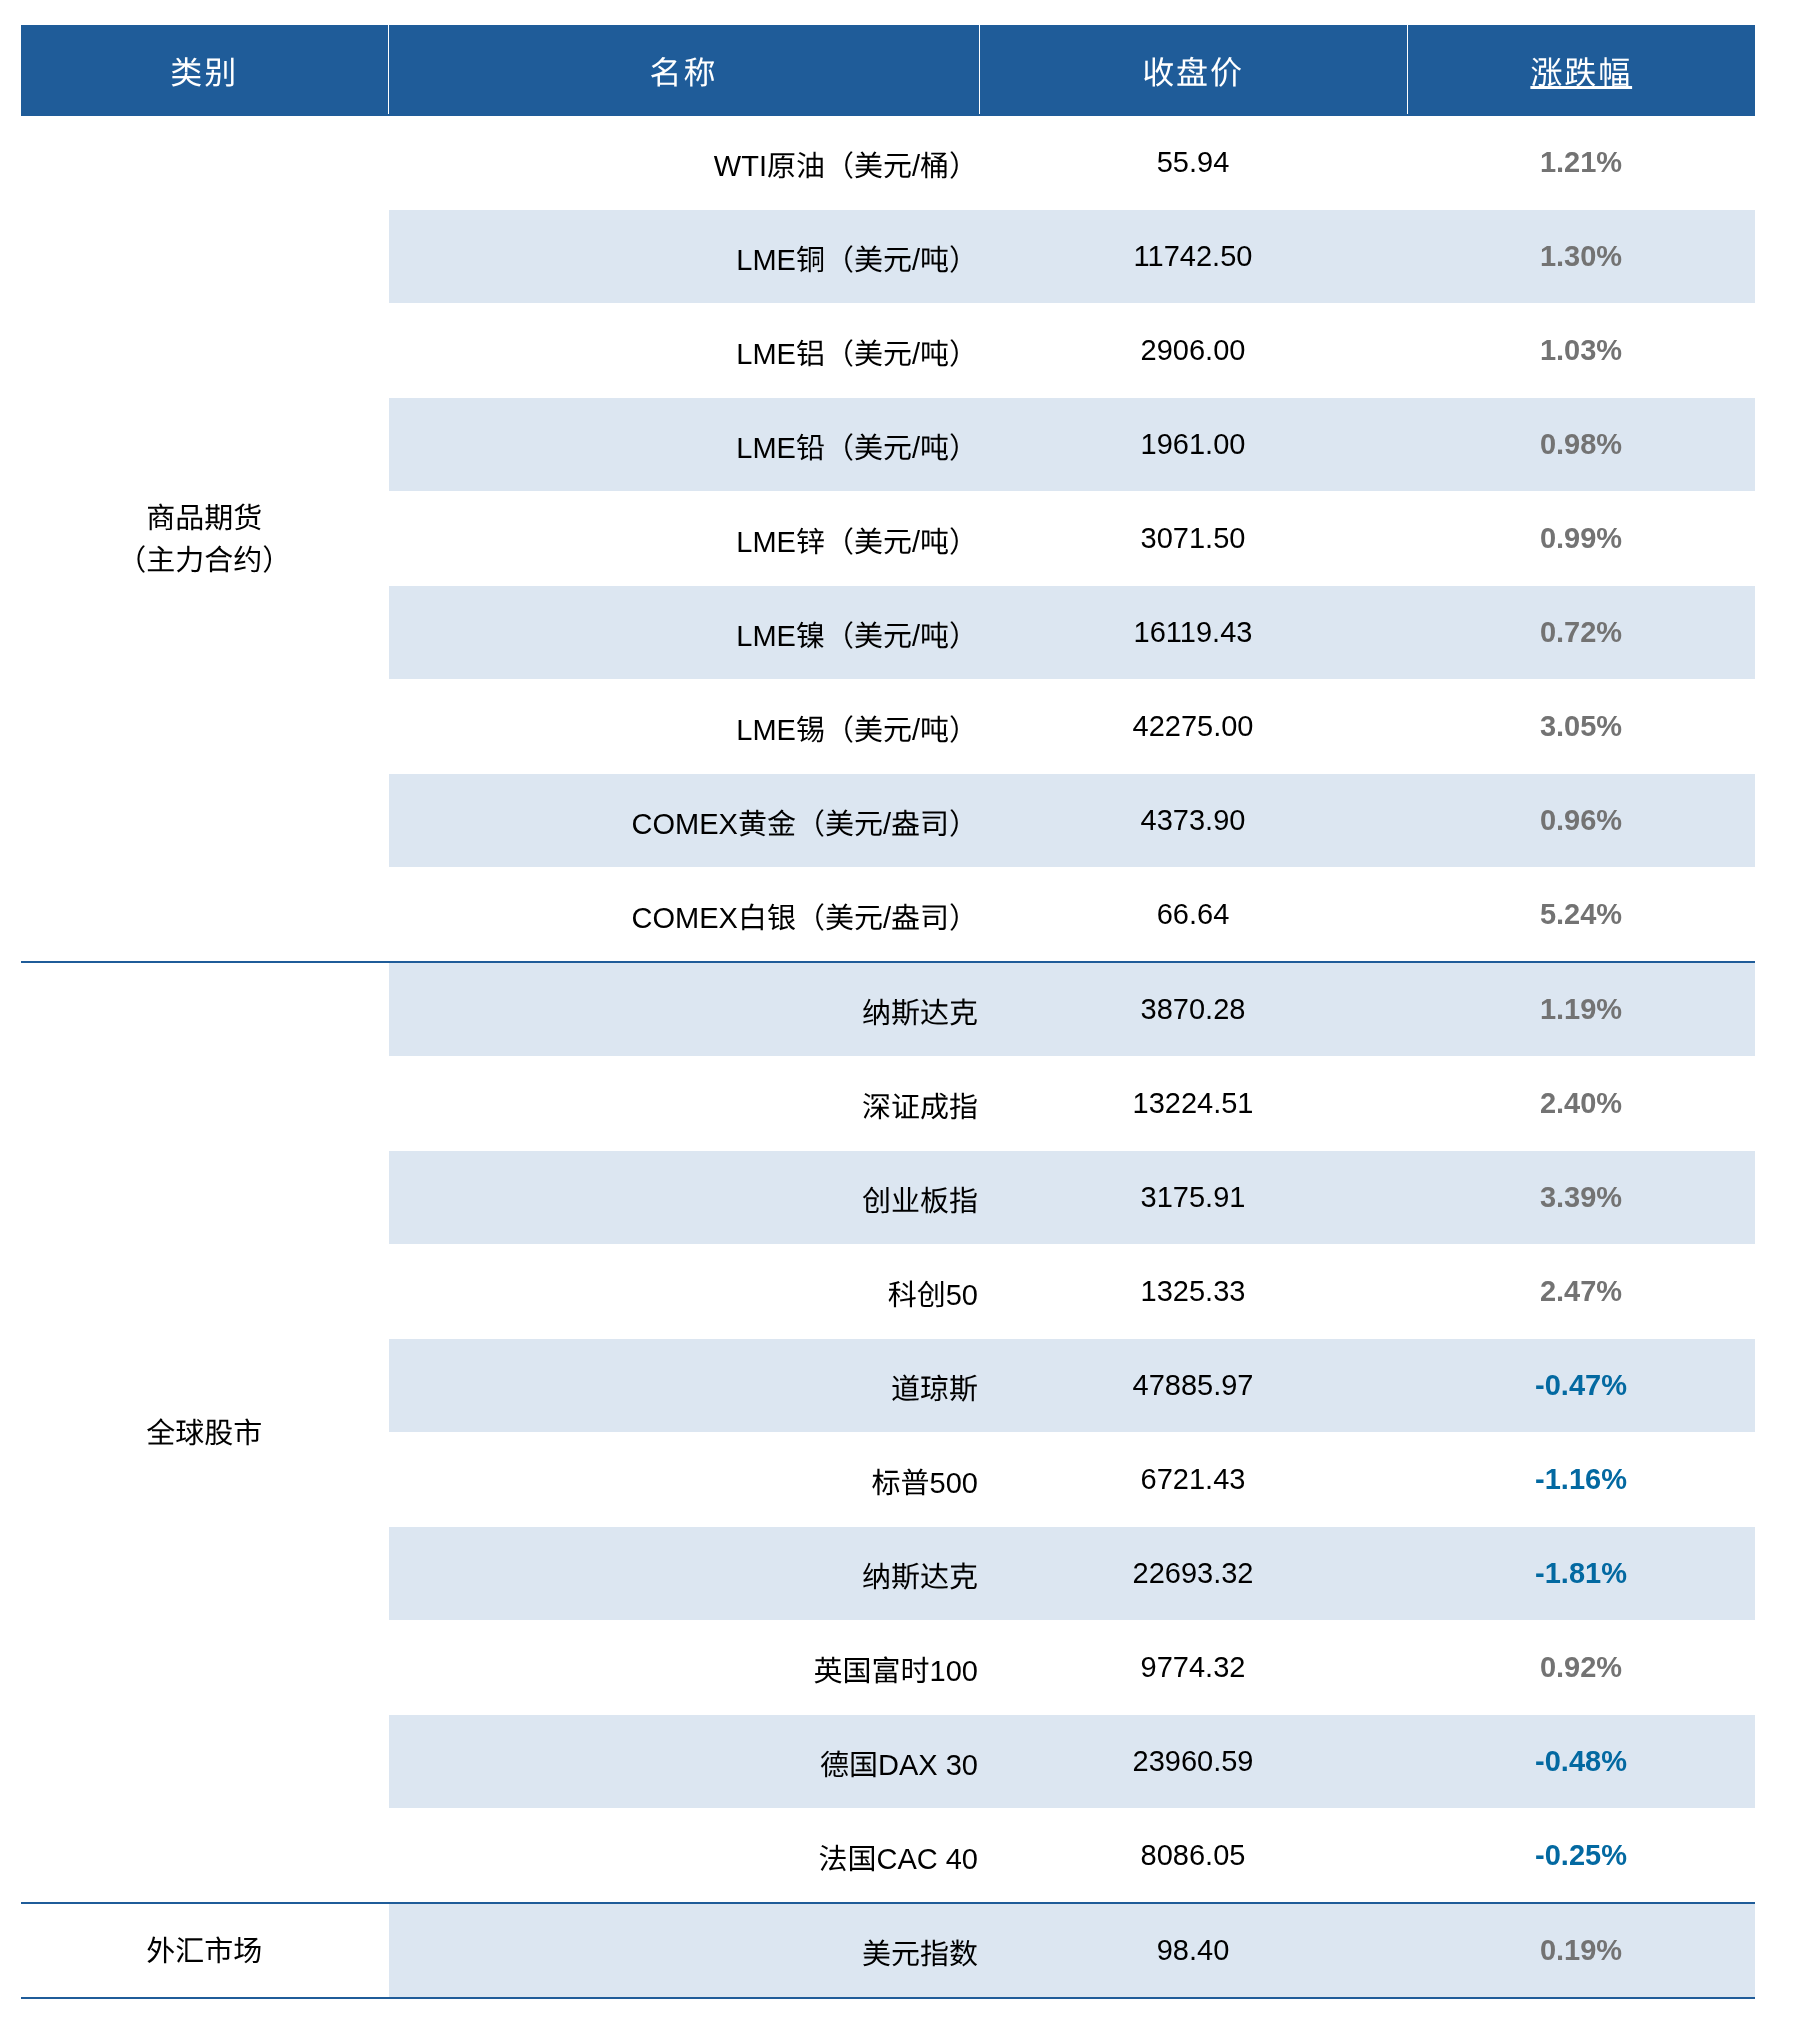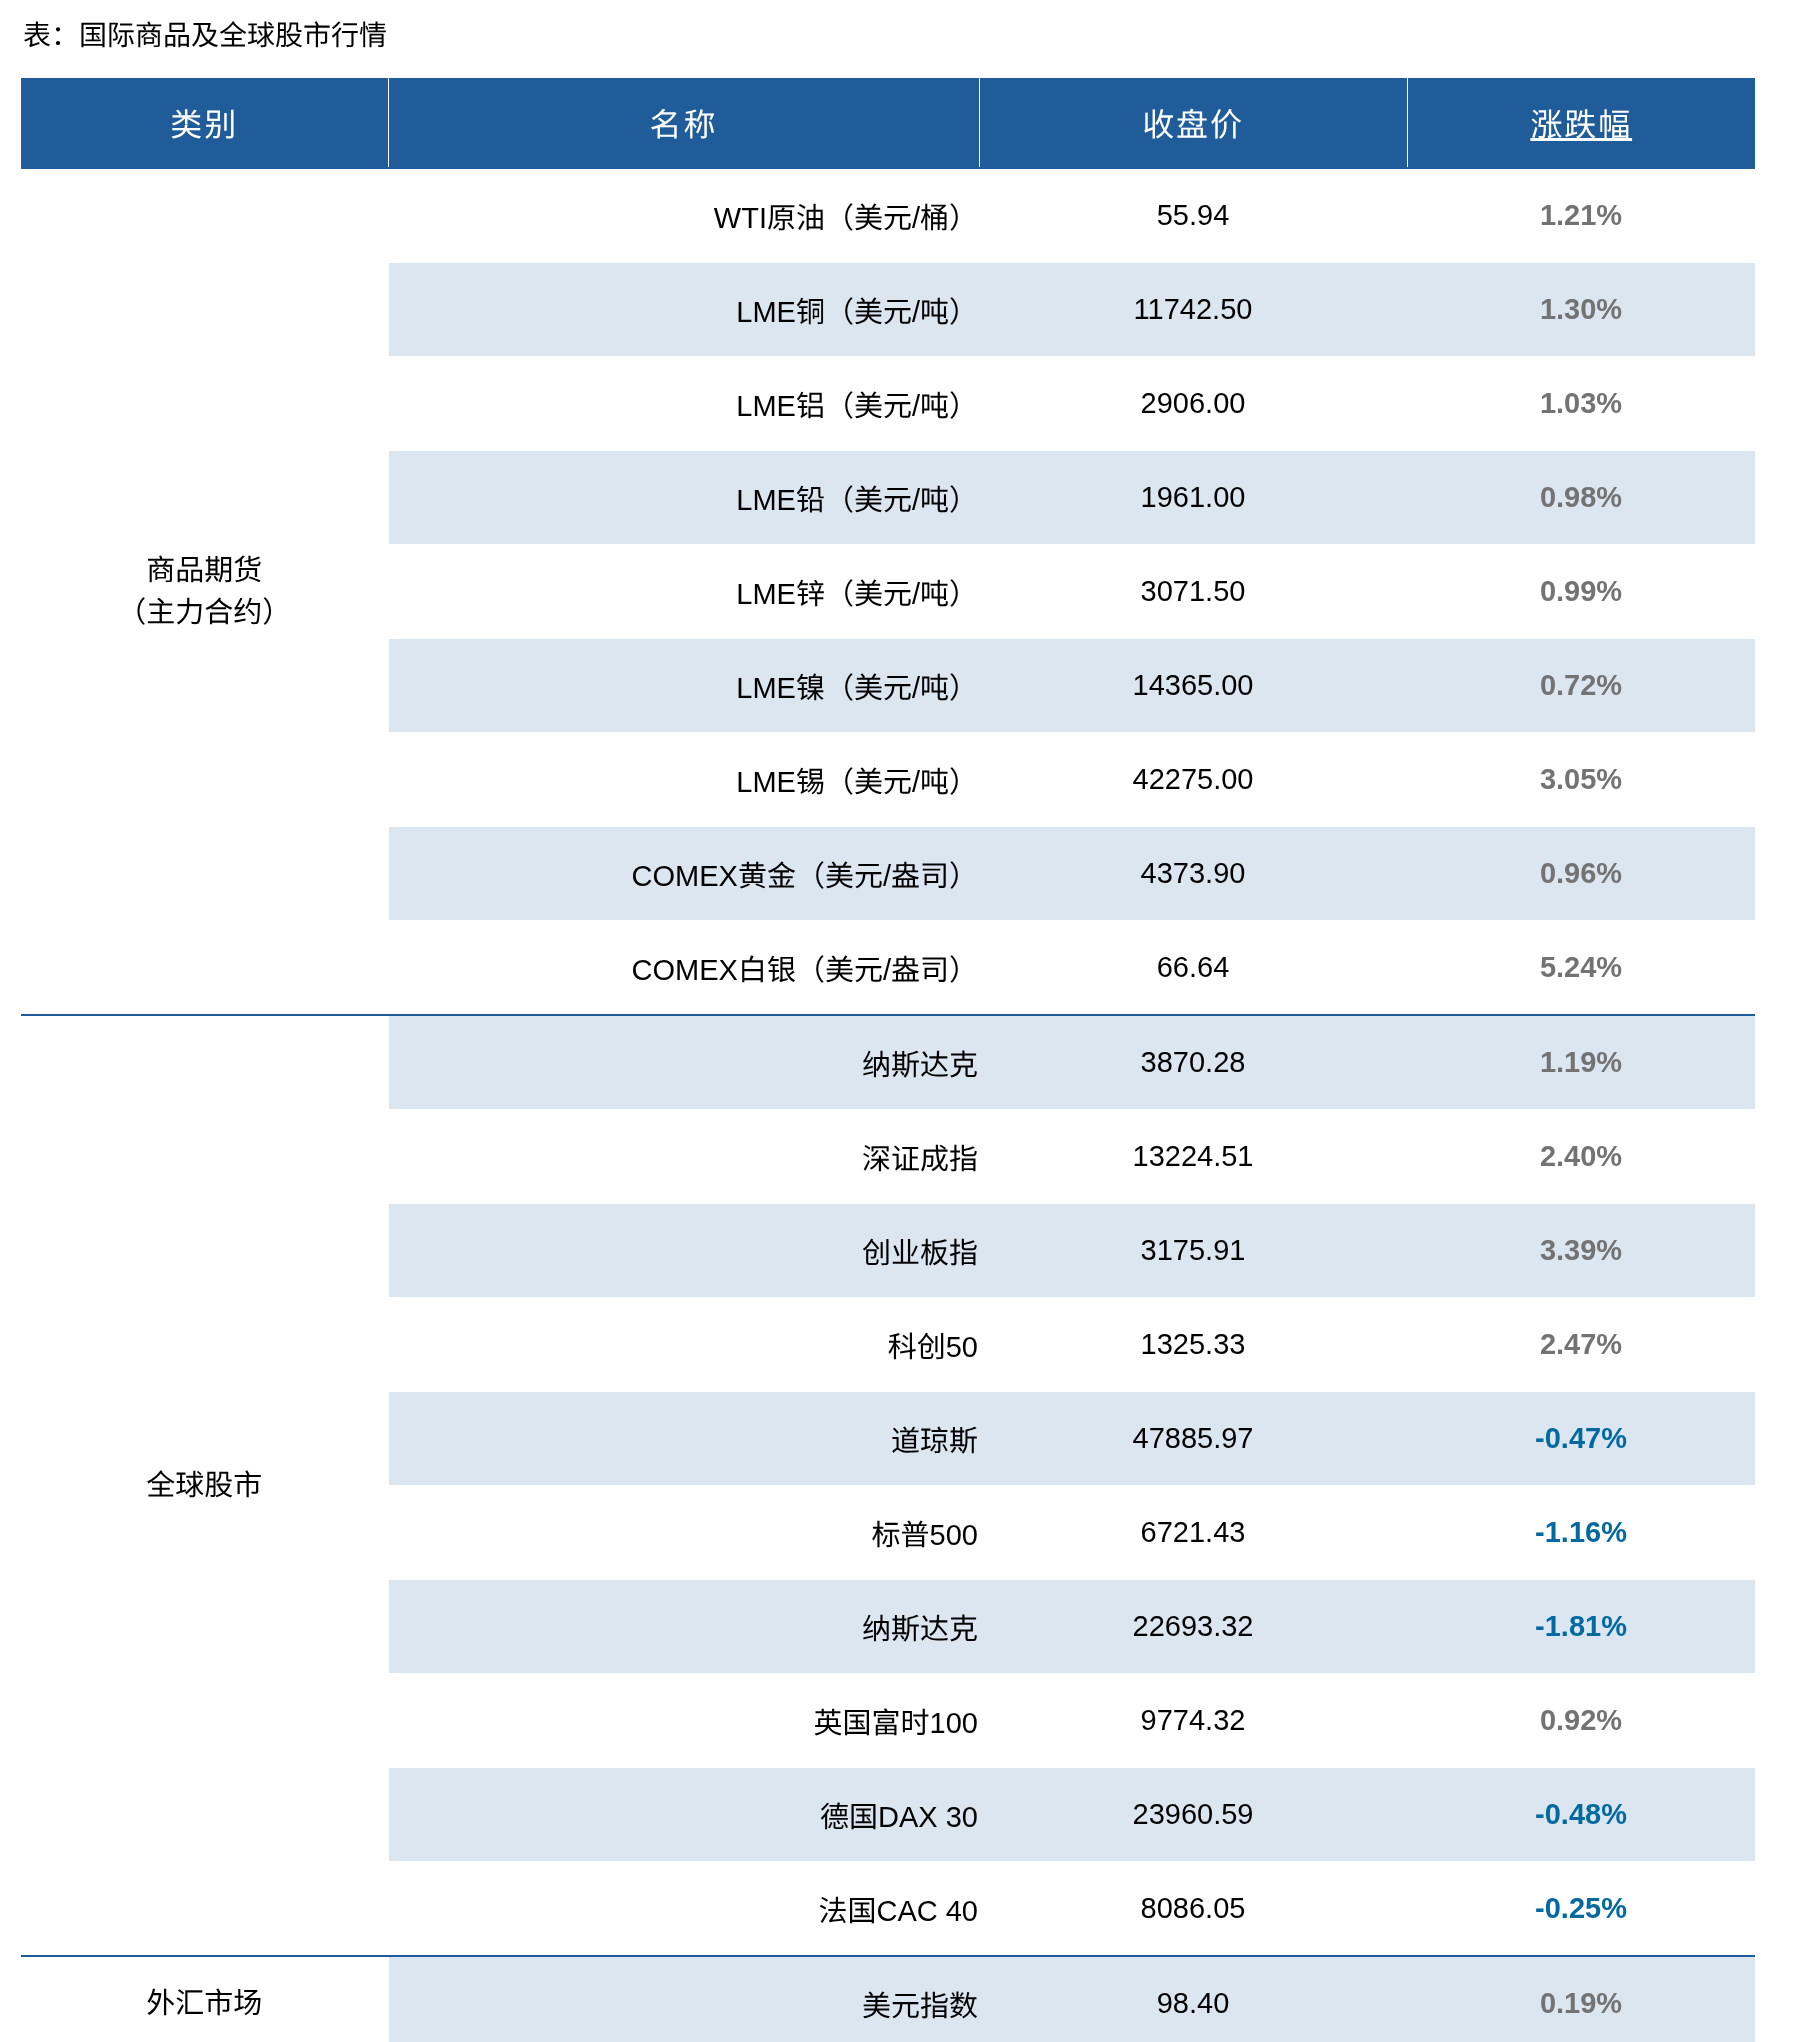--- a/index.html
+++ b/index.html
@@ -73,21 +73,20 @@
   .down { color: #0369a1; }
 
   tr.group-start td { border-top: 2.8px solid #1F5C99; }
   tbody tr.last-row td { border-bottom: 2.8px solid #1F5C99; }
 </style>
 </head>
 <body>
 
 <div class="page">
 
-  <div class="caption">表：国际商品及全球股市行情</div>
 
   <table class="market">
     <colgroup>
       <col class="c-cat">
         <col class="c-name">
         <col class="c-close">
         <col class="c-chg">
     </colgroup>
     <thead>
       <tr>
@@ -119,21 +118,21 @@
           <td class="close">1961.00</td>
           <td class="chg up">0.98%</td>
         </tr>
         <tr class="plain">
           <td class="name">LME锌（美元/吨）</td>
           <td class="close">3071.50</td>
           <td class="chg up">0.99%</td>
         </tr>
         <tr class="band">
           <td class="name">LME镍（美元/吨）</td>
-          <td class="close">14365.00</td>
+          <td class="close">16119.43</td>
           <td class="chg up">0.72%</td>
         </tr>
         <tr class="plain">
           <td class="name">LME锡（美元/吨）</td>
           <td class="close">42275.00</td>
           <td class="chg up">3.05%</td>
         </tr>
         <tr class="band">
           <td class="name">COMEX黄金（美元/盎司）</td>
           <td class="close">4373.90</td>

